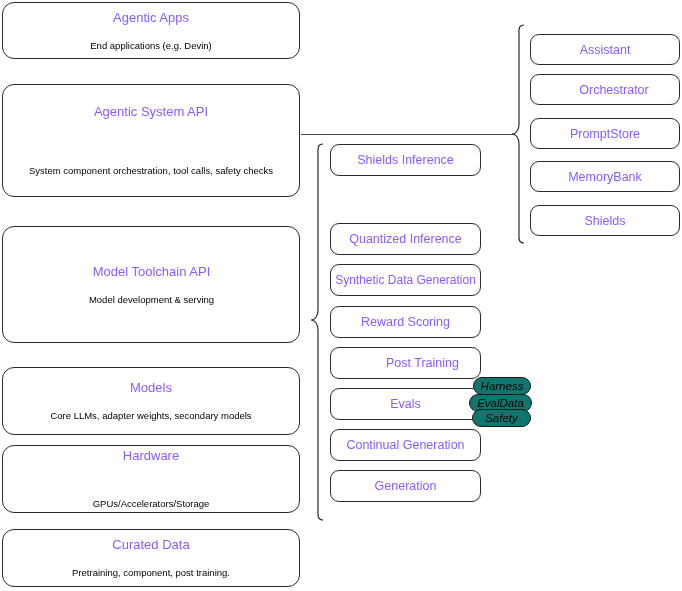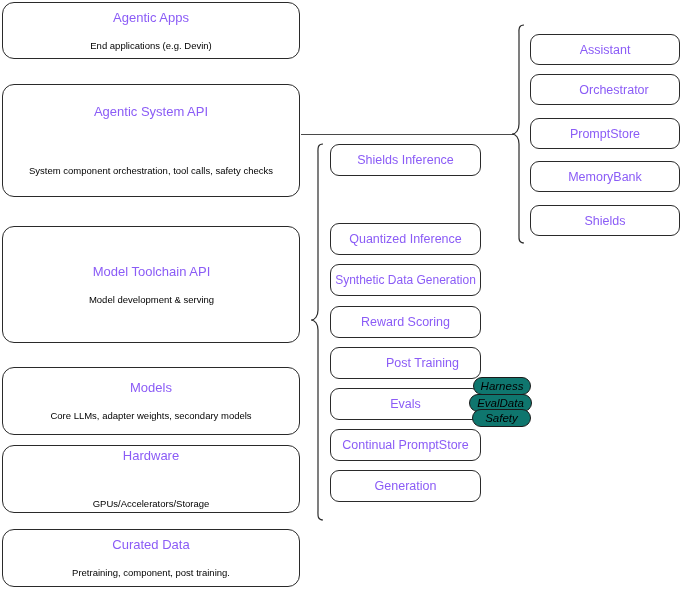--- a/index.html
+++ b/index.html
@@ -151,21 +151,21 @@
   <div class="box mid-box" style="top:264px;">
     <div class="title" style="font-size:12px;">Synthetic Data Generation</div>
   </div>
   <div class="box mid-box" style="top:347px;padding-left:40px;">
     <div class="title">Post Training</div>
   </div>
   <div class="box mid-box" style="top:388px;">
     <div class="title">Evals</div>
   </div>
   <div class="box mid-box" style="top:429px;">
-    <div class="title">Continual PromptStore</div>
+    <div class="title">Continual Generation</div>
   </div>
   <div class="box mid-box" style="top:470px;">
     <div class="title">Generation</div>
   </div>
 
   <div class="pill" style="left:473px; top:377px; width:58px;">
     <span>Harness</span>
   </div>
   <div class="pill" style="left:469px; top:394px; width:63px;">
     <span>EvalData</span>

